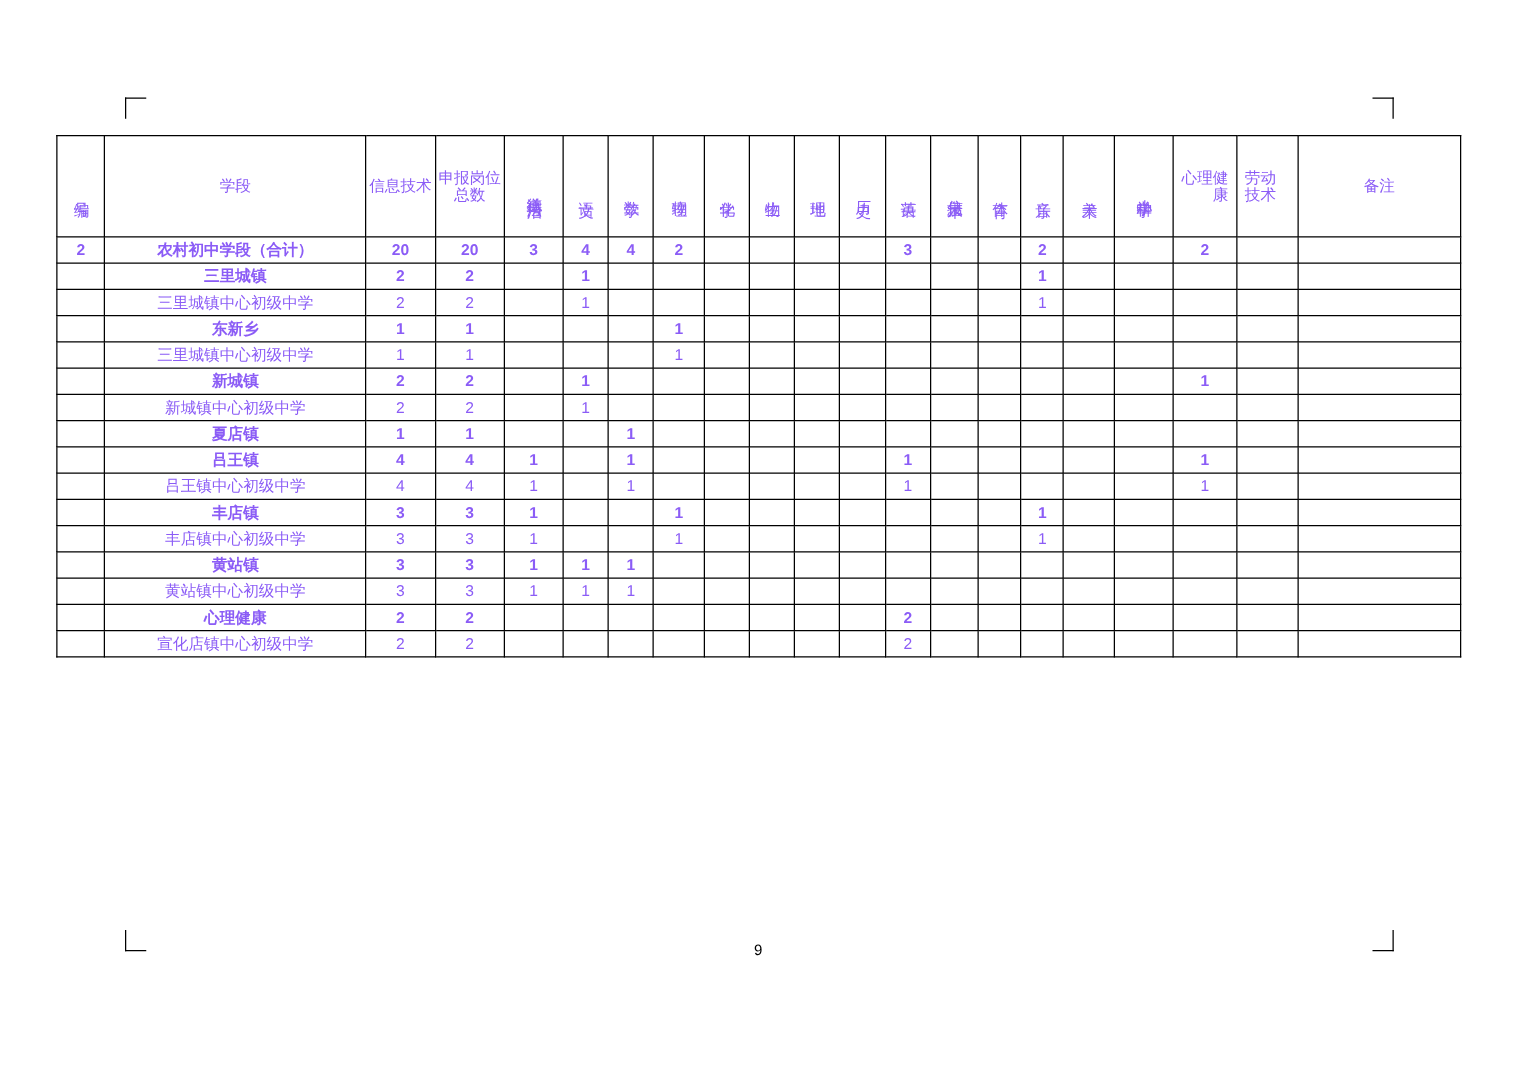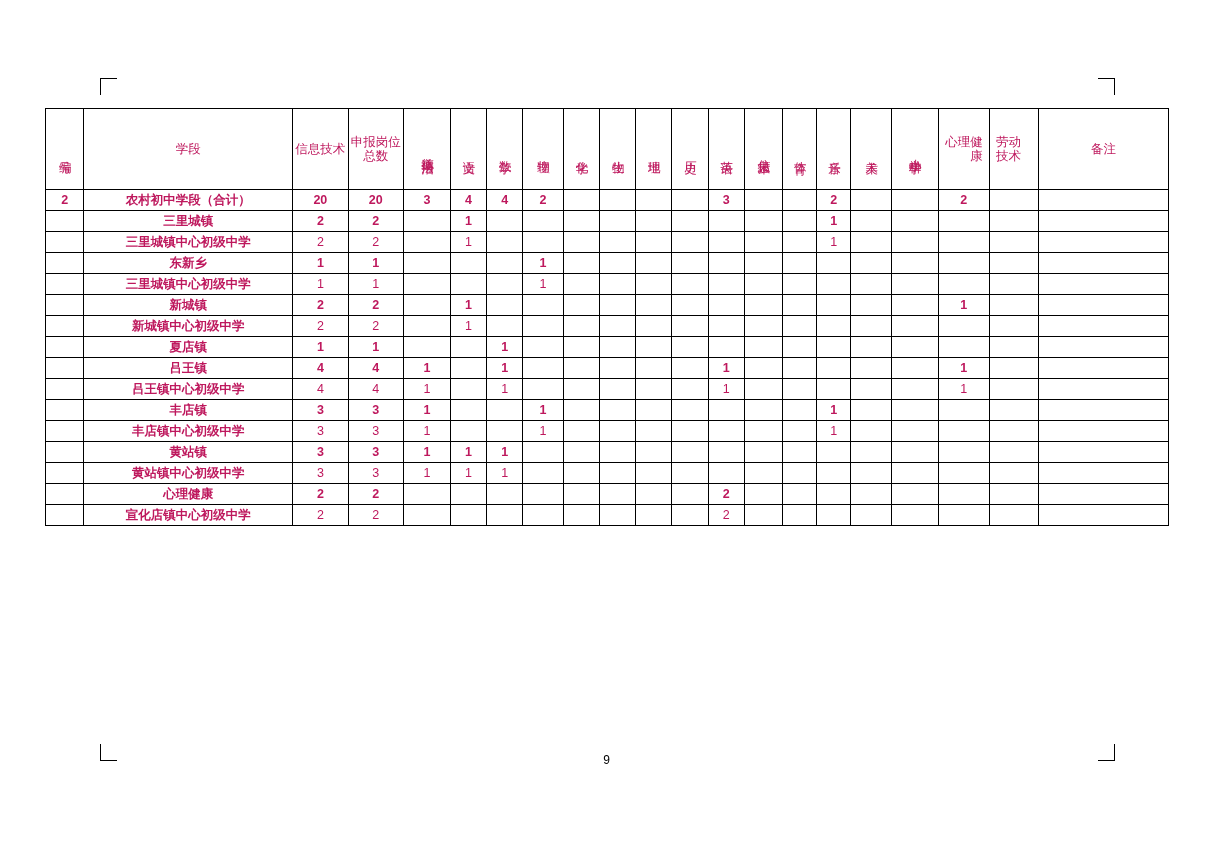--- a/index.html
+++ b/index.html
@@ -35,21 +35,21 @@
     position: absolute;
     top: 108px;
     left: 45px;
     width: 1124px;
   }
   table.sheet {
     border-collapse: collapse;
     table-layout: fixed;
     width: 1124px;
     font-size: 12px;
-    color: #be185d;
+    color: #8b5cf6;
   }
   table.sheet td, table.sheet th {
     border: 1px solid #000;
     padding: 0;
     text-align: center;
     vertical-align: middle;
     font-weight: normal;
     line-height: 1.15;
   }
   
@@ -81,21 +81,21 @@
   }
   tr.total td.name, tr.town td.name {
     font-weight: bold;
     text-align: center;
   }
   td.name {
     text-align: center;
     padding: 0 4px;
   }
   tr.school td.name {
-    font-weight: bold;
+    font-weight: normal;
   }
   .pagenum {
     position: absolute;
     top: 753px;
     left: 0;
     width: 1213px;
     text-align: center;
     font-size: 12px;
     color: #000;
   }

